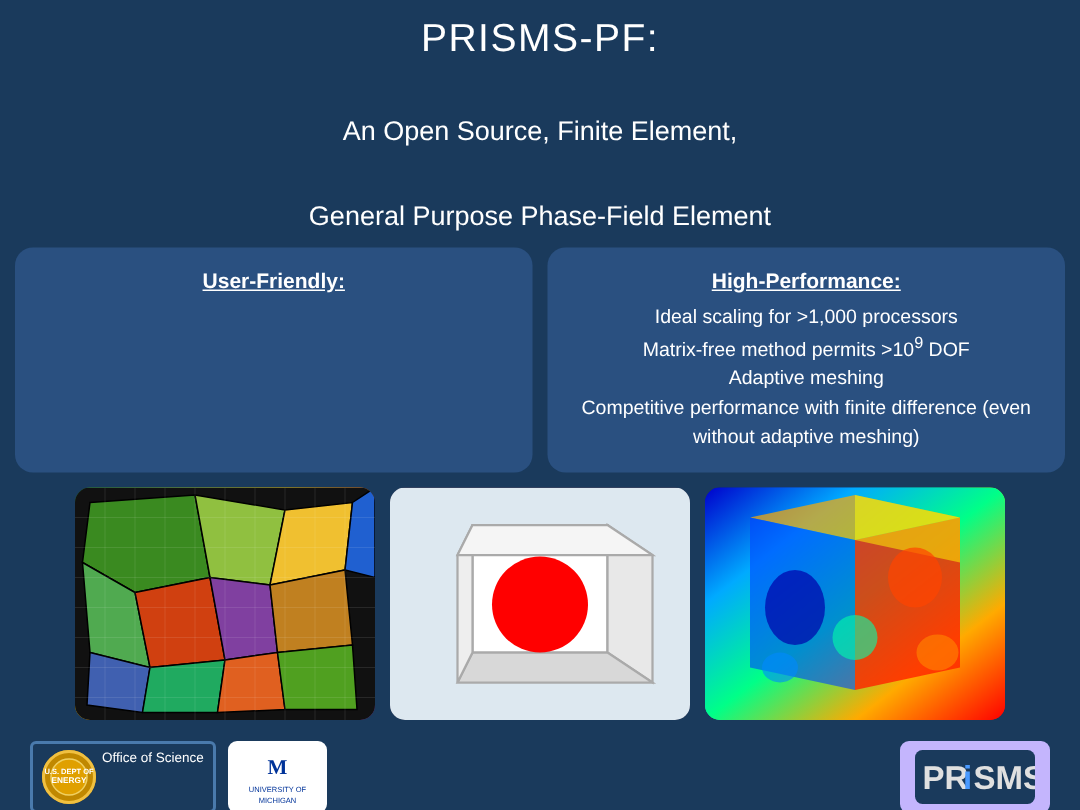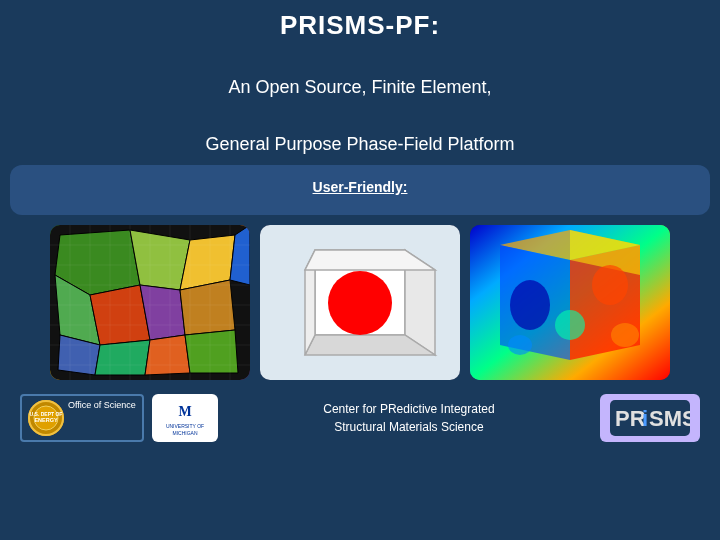--- a/index.html
+++ b/index.html
@@ -16,21 +16,21 @@
     }
 
     .header {
       text-align: center;
       color: white;
       margin-bottom: 10px;
     }
 
     .header h1 {
       font-size: 26px;
-      font-weight: bold;
+      font-weight: normal;
       letter-spacing: 1px;
     }
 
     .header h2 {
       font-size: 18px;
       font-weight: normal;
       margin-top: 36px;
     }
 
     .header .subtitle {
@@ -180,26 +180,35 @@
       width: 100%;
       height: 100%;
     }
   </style>
 </head>
 <body>
 
 <div class="header">
   <h1>PRISMS-PF:</h1>
   <h2>An Open Source, Finite Element,</h2>
-  <h2>General Purpose Phase-Field Platform</h2>
+  <h2>General Purpose Phase-Field Element</h2>
 </div>
 
 <div class="cards-row">
   <div class="card">
     <h3>User-Friendly:</h3>
+  </div>
+  <div class="card">
+    <h3>High-Performance:</h3>
+    <p>
+      Ideal scaling for &gt;1,000 processors<br>
+      Matrix-free method permits &gt;10<sup>9</sup> DOF<br>
+      Adaptive meshing<br>
+      Competitive performance with finite difference (even without adaptive meshing)
+    </p>
   </div>
 </div>
 
 <div class="images-row">
 
   <div class="img-box img-grains">
     <svg class="grain-svg" viewBox="0 0 200 155" xmlns="http://www.w3.org/2000/svg">
       <rect width="200" height="155" fill="#111"></rect>
 
       <polygon points="10,10 80,5 90,60 40,70 5,50" fill="#3a8a20" stroke="#000" stroke-width="1"></polygon>
@@ -303,24 +312,20 @@
       <svg width="50" height="40" viewBox="0 0 50 40" xmlns="http://www.w3.org/2000/svg">
         <rect width="50" height="40" fill="white" rx="4"></rect>
 
         <text x="25" y="18" text-anchor="middle" font-size="14" fill="#003399" font-weight="bold" font-family="serif">M</text>
         <text x="25" y="30" text-anchor="middle" font-size="5" fill="#003399" font-family="sans-serif">UNIVERSITY OF</text>
         <text x="25" y="37" text-anchor="middle" font-size="5" fill="#003399" font-family="sans-serif">MICHIGAN</text>
       </svg>
     </div>
   </div>
 
-  <div class="footer-center">
-    <div>Center for  PRedictive Integrated</div>
-    <div>Structural Materials Science</div>
-  </div>
 
   <div class="prisms-badge">
     <svg width="80" height="36" viewBox="0 0 80 36" xmlns="http://www.w3.org/2000/svg">
       <rect width="80" height="36" rx="5" fill="#1a3a5c"></rect>
       <text x="5" y="26" font-size="22" font-weight="bold" font-family="Arial, sans-serif" fill="#e0e0e0">PR</text>
       <text x="32" y="26" font-size="22" font-weight="bold" font-family="Arial, sans-serif" fill="#4a9aff">i</text>
       <text x="39" y="26" font-size="22" font-weight="bold" font-family="Arial, sans-serif" fill="#e0e0e0">SMS</text>
     </svg>
   </div>
 </div>

